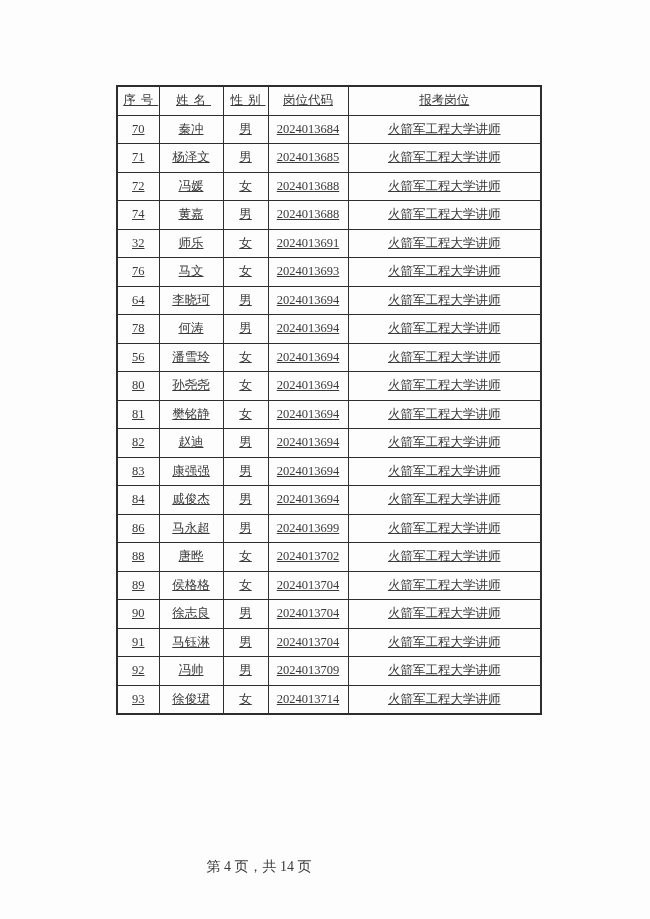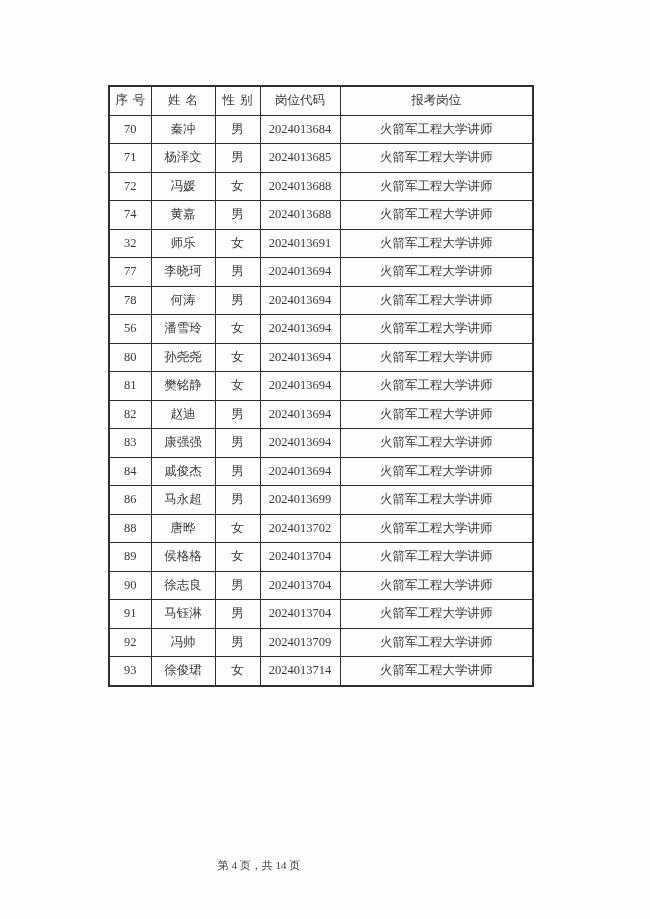--- a/index.html
+++ b/index.html
@@ -19,26 +19,27 @@
     color: var(--text-color);
     overflow: hidden;
   }
   .page {
     position: relative;
     width: 650px;
     height: 919px;
   }
   table.roster {
     position: absolute;
-    left: 108px;
+    left: 116px;
     top: 85px;
     width: 424px;
     border-collapse: collapse;
     table-layout: fixed;
     border: 2px solid var(--border-color);
+    text-decoration: underline;
   }
   table.roster th,
   table.roster td {
     border: 1px solid var(--border-color);
     height: 27.5px;
     padding: 0;
     text-align: center;
     vertical-align: middle;
     font-size: 12.5px;
     font-weight: normal;
@@ -49,21 +50,21 @@
   table.roster th.spread {
     letter-spacing: 5px;
     text-indent: 5px;
   }
   .footer {
     position: absolute;
     top: 858px;
     left: 0;
     width: 518px;
     text-align: center;
-    font-size: 11px;
+    font-size: 14px;
     color: var(--text-color);
   }
 </style>
 </head>
 <body>
 
 <div class="page">
 
   <table class="roster">
     <colgroup>
@@ -112,21 +113,28 @@
           <td>火箭军工程大学讲师</td>
         </tr>
         <tr>
           <td>32</td>
           <td>师乐</td>
           <td>女</td>
           <td>2024013691</td>
           <td>火箭军工程大学讲师</td>
         </tr>
         <tr>
-          <td>77</td>
+          <td>76</td>
+          <td>马文</td>
+          <td>女</td>
+          <td>2024013693</td>
+          <td>火箭军工程大学讲师</td>
+        </tr>
+        <tr>
+          <td>64</td>
           <td>李晓珂</td>
           <td>男</td>
           <td>2024013694</td>
           <td>火箭军工程大学讲师</td>
         </tr>
         <tr>
           <td>78</td>
           <td>何涛</td>
           <td>男</td>
           <td>2024013694</td>

